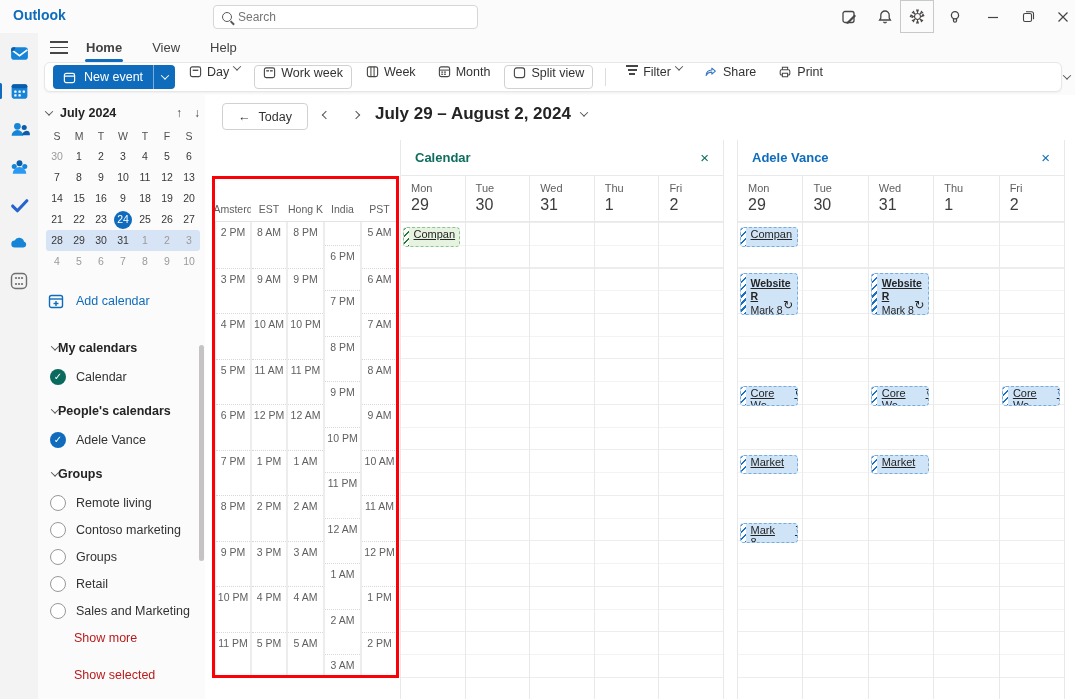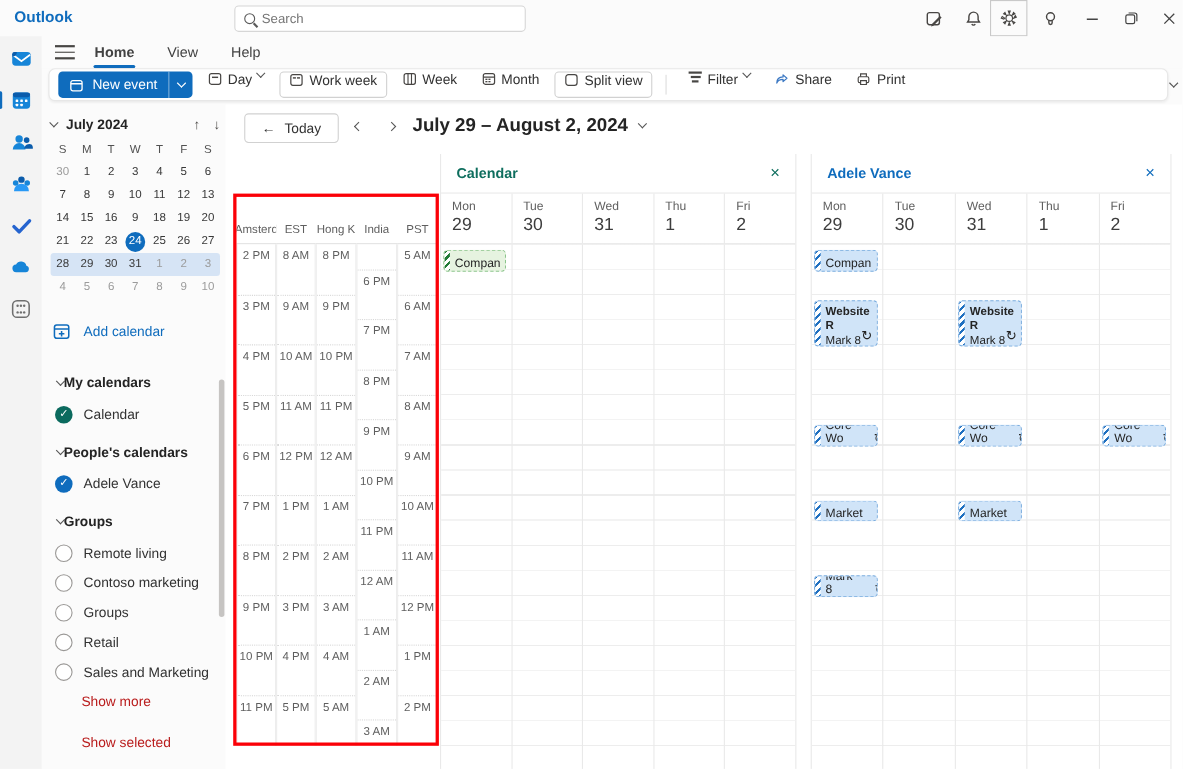--- a/index.html
+++ b/index.html
@@ -101,21 +101,21 @@
   .p-dow { font-size:11px; color:#5f5f5f; }
   .p-dnum { font-size:16px; color:#3d3d3d; margin-top:2px; }
   .p-grid { position:absolute; left:0; right:0; top:82px; bottom:0; overflow:hidden;
     background-image:
       repeating-linear-gradient(to bottom, #ededed 0, #ededed 1px, transparent 1px, transparent 45.5px),
       repeating-linear-gradient(to bottom, transparent 0, transparent 22.75px, #f3f3f3 22.75px, #f3f3f3 23.75px, transparent 23.75px, transparent 45.5px);
   }
   .gcols { position:absolute; inset:0; display:flex; }
   .gcol { flex:1; border-left:1px solid #e9e9e9; }
   .gcol:first-child { border-left:none; }
-  .ev { position:absolute; border-radius:4px; overflow:hidden; display:flex; align-items:flex-end; gap:20px; font-size:11px; color:#242424; padding-left:10px; }
+  .ev { position:absolute; border-radius:4px; overflow:hidden; display:flex; align-items:flex-start; gap:20px; font-size:11px; color:#242424; padding-left:10px;text-decoration:underline; }
   .ev .stripe { position:absolute; left:0; top:0; bottom:0; width:5px; }
   .ev-green { background:#e6f3e0; border:1px dashed #8cc58c; }
   .ev-green .stripe { background:repeating-linear-gradient(135deg,#217a36 0,#217a36 2px,#ffffff 2px,#ffffff 5px); }
   .ev-blue { background:#d0e4f8; border:1px dashed #79acde; }
   .ev-blue .stripe { background:repeating-linear-gradient(135deg,#1e6fc0 0,#1e6fc0 2px,#ffffff 2px,#ffffff 5px); }
   .ev.multi { display:block; padding:3px 4px 2px 10px; font-size:10.5px; line-height:13.5px; }
   .ev .t1 { font-weight:bold; }
   .rec { font-size:12px; line-height:1; }
   .ev.multi .rec { position:absolute; right:4px; bottom:3px; }
 

